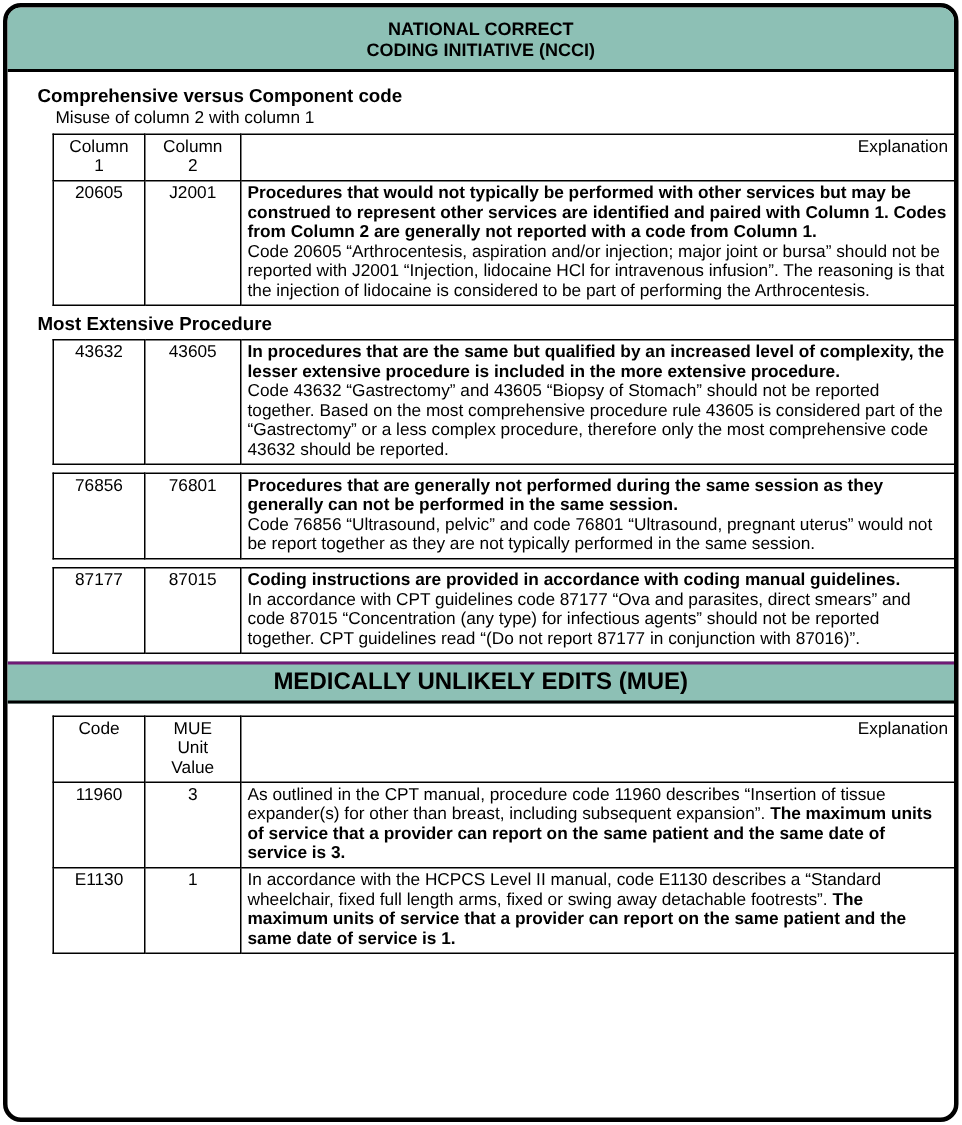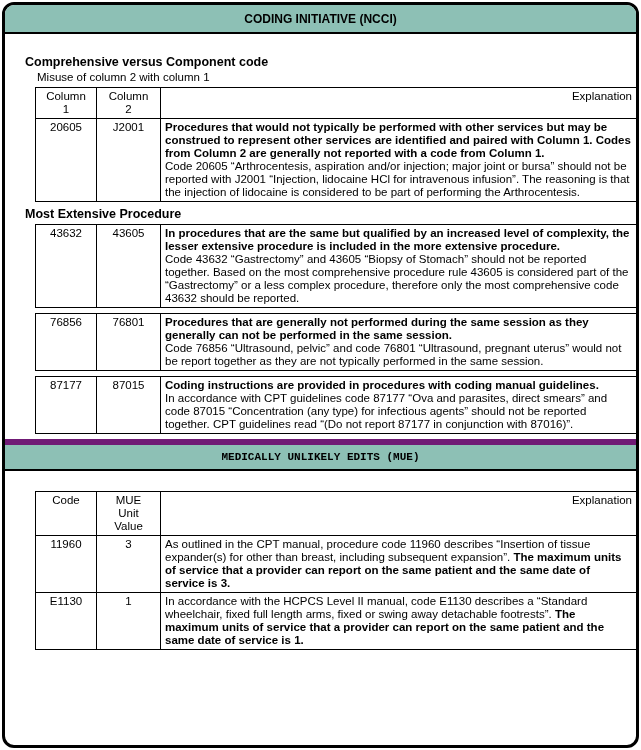--- a/index.html
+++ b/index.html
@@ -24,28 +24,27 @@
     text-align: center;
     font-weight: bold;
   }
   .band-top {
     border-bottom: 2px solid #000;
     padding: 7px 0 6px 0;
     font-size: 12px;
     line-height: 14px;
   }
   .band-mue {
-    border-top: 6px solid #701a75;
+    border-top: 2px solid #701a75;
     border-bottom: 2px solid #000;
     padding: 5px 0;
-    font-size: 11px;
+    font-size: 16px;
     line-height: 14px;
-    font-family: Liberation Mono, monospace;
-  }
-  .content { padding: 18px 11px 0 18px; }
+  }
+  .content { padding: 6px 11px 0 18px; }
   .sec-head {
     font-weight: bold;
     font-size: 12.5px;
     line-height: 15px;
     margin: 3px 0 0 2px;
   }
   .sec-sub {
     font-size: 11.5px;
     line-height: 14px;
     margin: 0 0 3px 14px;
@@ -72,20 +71,21 @@
   .pre { white-space: pre-line; }
   .vmid { vertical-align: middle; }
   .b { font-weight: bold; }
 </style>
 </head>
 <body>
 
 <div class="page">
 
   <div class="band band-top">
+    <div>NATIONAL CORRECT</div>
     <div>CODING INITIATIVE (NCCI)</div>
   </div>
 
   <div class="content">
 
     <div class="sec-head">Comprehensive versus Component code</div>
     <div class="sec-sub">Misuse of column 2 with column 1</div>
     <table class="tbl">
       <colgroup>
           <col class="c1">
@@ -152,21 +152,21 @@
       <colgroup>
           <col class="c1">
           <col class="c2">
           <col>
         </colgroup>
       <tbody>
           <tr>
         <td class="center">87177</td>
         <td class="center">87015</td>
         <td class="ex">
-          <div class="b">Coding instructions are provided in procedures with coding manual guidelines.</div>
+          <div class="b">Coding instructions are provided in accordance with coding manual guidelines.</div>
           <div>In accordance with CPT guidelines code 87177 “Ova and parasites, direct smears” and code 87015 “Concentration (any type) for infectious agents” should not be reported together.  CPT guidelines read “(Do not report 87177 in conjunction with 87016)”.</div>
         </td>
       </tr>
     </tbody>
       </table>
 
   </div>
 
   <div class="band band-mue">
     <span>MEDICALLY UNLIKELY EDITS (MUE)</span>

